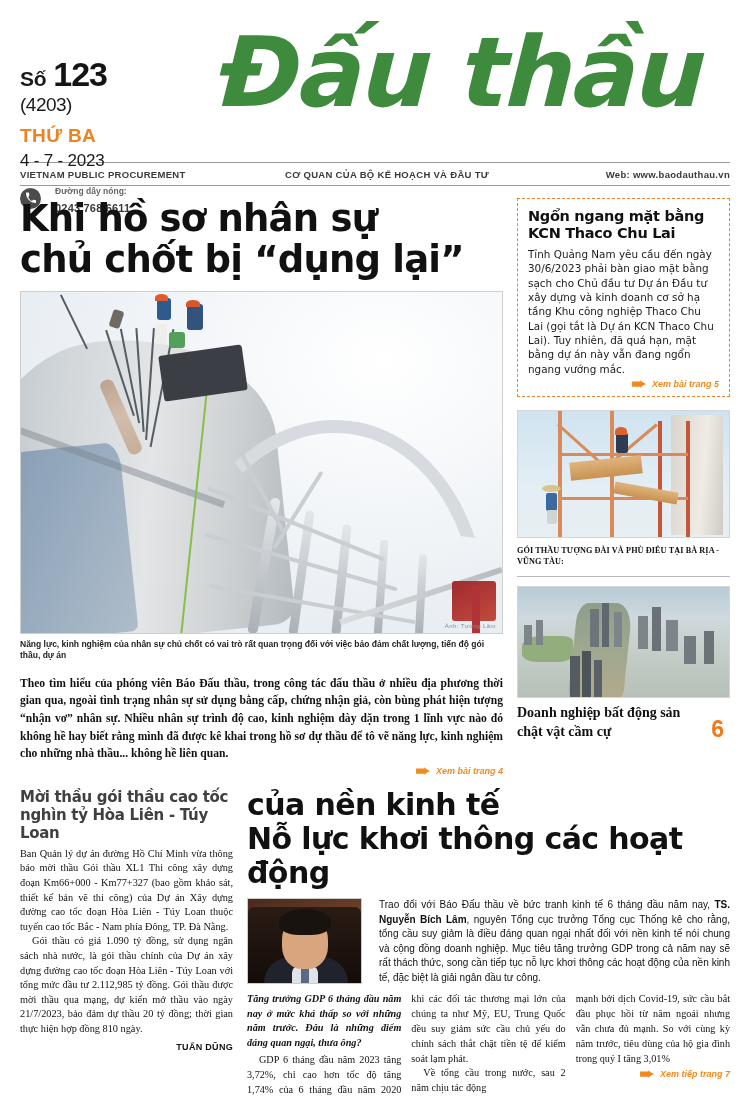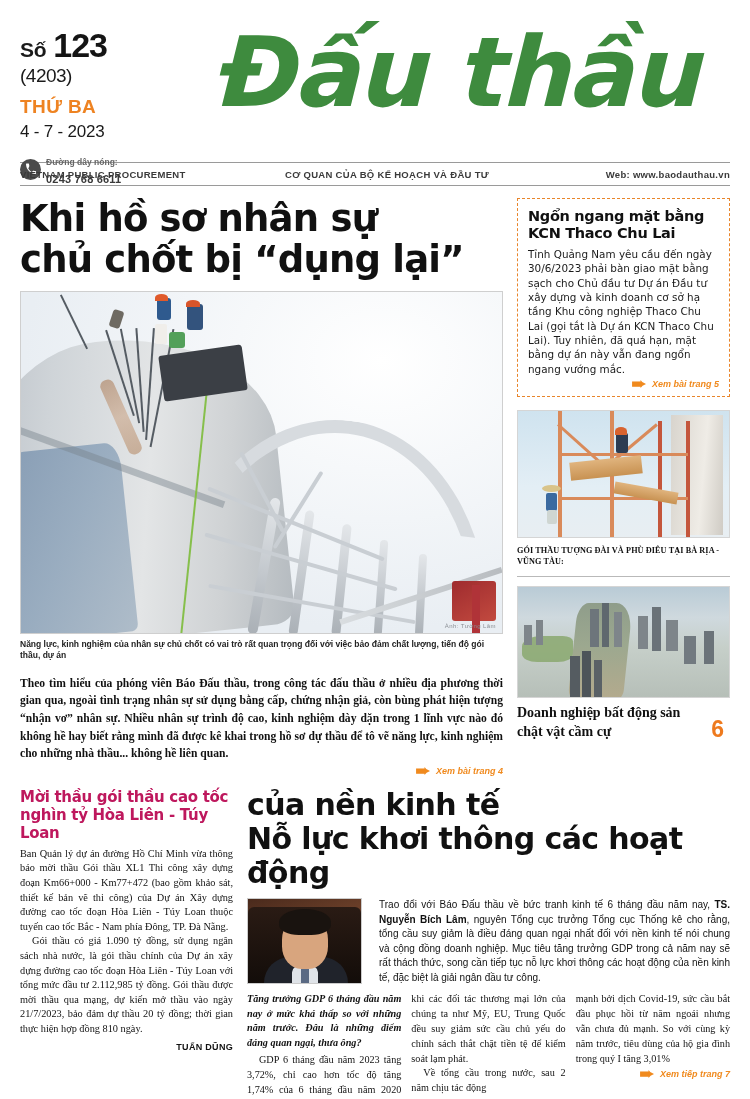--- a/index.html
+++ b/index.html
@@ -6,28 +6,28 @@
   html, body {
     width: 750px; height: 1099px;
     background: #ffffff;
     font-family: "Liberation Sans", sans-serif;
     overflow: hidden;
   }
   .page { position: relative; width: 750px; height: 1099px; padding: 0 20px; }
 
   
   .masthead { display: flex; align-items: flex-start; padding-top: 22px; height: 160px; }
-  .mast-left { width: 175px; padding-top: 6px; }
+  .mast-left { width: 175px; padding-top: 6px; margin-top: 29px; }
   .issue-line { display: flex; align-items: baseline; gap: 7px; }
   .issue-so { font-size: 21px; font-weight: 700; color: #1a1a1a; letter-spacing: -0.3px; }
   .issue-num { font-size: 34px; font-weight: 700; color: #141414; letter-spacing: -1px; line-height: 1; }
   .issue-paren { font-size: 19px; color: #1a1a1a; margin-top: 3px; letter-spacing: -0.5px; }
   .weekday { font-size: 19px; font-weight: 700; color: #EE8322; margin-top: 9px; letter-spacing: 0.4px; }
   .date { font-size: 17px; color: #1a1a1a; margin-top: 4px; letter-spacing: -0.2px; }
-  .hotline { display: flex; align-items: center; gap: 5px; margin-top: 9px; }
+  .hotline { display: flex; align-items: center; gap: 14px; margin-top: 9px; }
   .phone-circle {
     width: 21px; height: 21px; border-radius: 50%;
     background: #4b4b4b; display: flex; align-items: center; justify-content: center;
     flex: 0 0 auto;
   }
   .phone-circle svg { width: 12px; height: 12px; fill: #ffffff; }
   .hotline-text { line-height: 1.15; }
   .hotline-label { font-size: 8.5px; color: #666; font-weight: 600; }
   .hotline-num { font-size: 11px; color: #3a3a3a; font-weight: 700; letter-spacing: 0.2px; }
 
@@ -176,21 +176,21 @@
            transform: skewX(-6deg); border-radius: 20% 30% 8% 10%; opacity:.95; }
   .bldg { position:absolute; background:#7e858a; }
   .green-patch { position:absolute; left:2%; top:44%; width:24%; height:24%; background:#8aa86e; border-radius:40% 20% 30% 30%; opacity:.85; }
 
   
   .bottom { display:flex; gap:14px; margin-top: 12px; }
   .bl { width: 213px; }
   .br { flex: 1; }
   .bl-head {
     font-family: "DejaVu Sans", sans-serif;
-    font-size: 15px; font-weight: 700; color: #be185d; line-height: 1.22; letter-spacing:-.3px;
+    font-size: 15px; font-weight: 700; color: #404040; line-height: 1.22; letter-spacing:-.3px;
   }
   .bl-body {
     font-family: "Liberation Serif", serif;
     font-size: 10.3px; color: #111; line-height: 1.42; text-align: justify; margin-top: 4px;
   }
   .bl-body p + p { text-indent: 12px; }
   .byline { text-align: right; font-size: 9px; font-weight: 700; color: #111; margin-top: 5px; letter-spacing:.3px; }
 
   .br-head {
     font-family: "DejaVu Sans", sans-serif;
@@ -386,21 +386,21 @@
   </div>
 
   <div class="bottom">
 
     <div class="bl">
       <div class="bl-head">
         <div>Mời thầu gói thầu cao tốc</div>
         <div>nghìn tỷ Hòa Liên - Túy Loan</div>
       </div>
       <div class="bl-body">
-        <p>Ban Quản lý dự án đường Hồ Chí Minh vừa thông báo mời thầu Gói thầu XL1 Thi công xây dựng đoạn Km66+000 - Km77+472 (bao gồm khảo sát, thiết kế bản vẽ thi công) của Dự án Xây dựng đường cao tốc đoạn Hòa Liên - Túy Loan thuộc tuyến cao tốc Bắc - Nam phía Đông, TP. Đà Nẵng.</p>
+        <p>Ban Quản lý dự án đường Hồ Chí Minh vừa thông báo mời thầu Gói thầu XL1 Thi công xây dựng đoạn Km66+000 - Km77+327 (bao gồm khảo sát, thiết kế bản vẽ thi công) của Dự án Xây dựng đường cao tốc đoạn Hòa Liên - Túy Loan thuộc tuyến cao tốc Bắc - Nam phía Đông, TP. Đà Nẵng.</p>
         <p>Gói thầu có giá 1.090 tỷ đồng, sử dụng ngân sách nhà nước, là gói thầu chính của Dự án xây dựng đường cao tốc đoạn Hòa Liên - Túy Loan với tổng mức đầu tư 2.112,985 tỷ đồng. Gói thầu được mời thầu qua mạng, dự kiến mở thầu vào ngày 21/7/2023, bảo đảm dự thầu 20 tỷ đồng; thời gian thực hiện hợp đồng 810 ngày.</p>
       </div>
       <div class="byline">TUẤN DŨNG</div>
     </div>
 
     <div class="br">
       <div class="br-head">
         <div>của nền kinh tế</div>
         <div>Nỗ lực khơi thông các hoạt động</div>
       </div>

